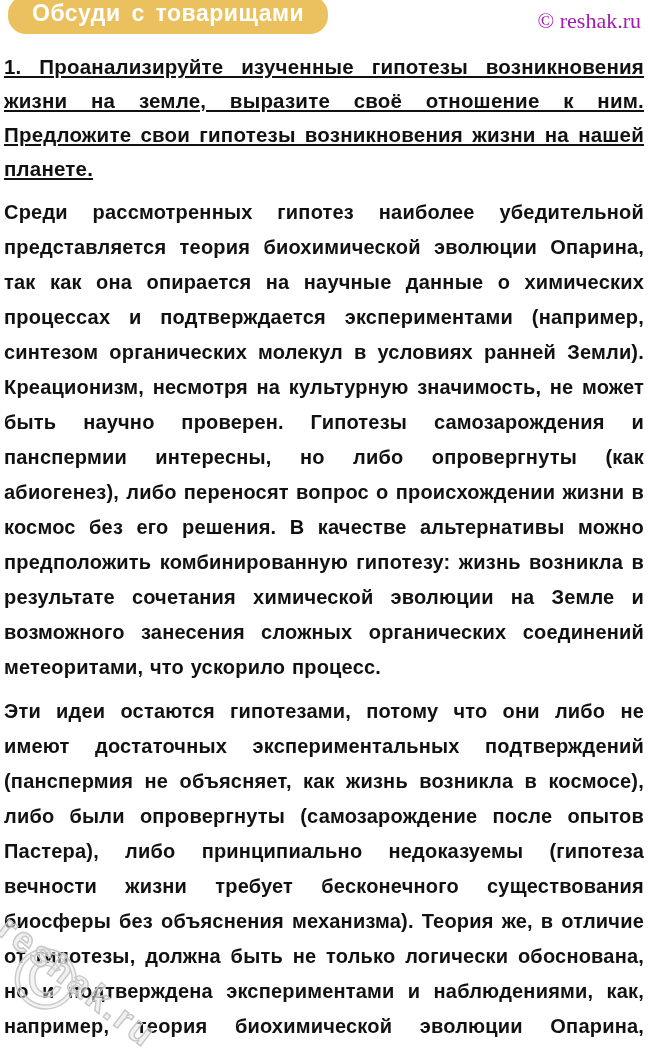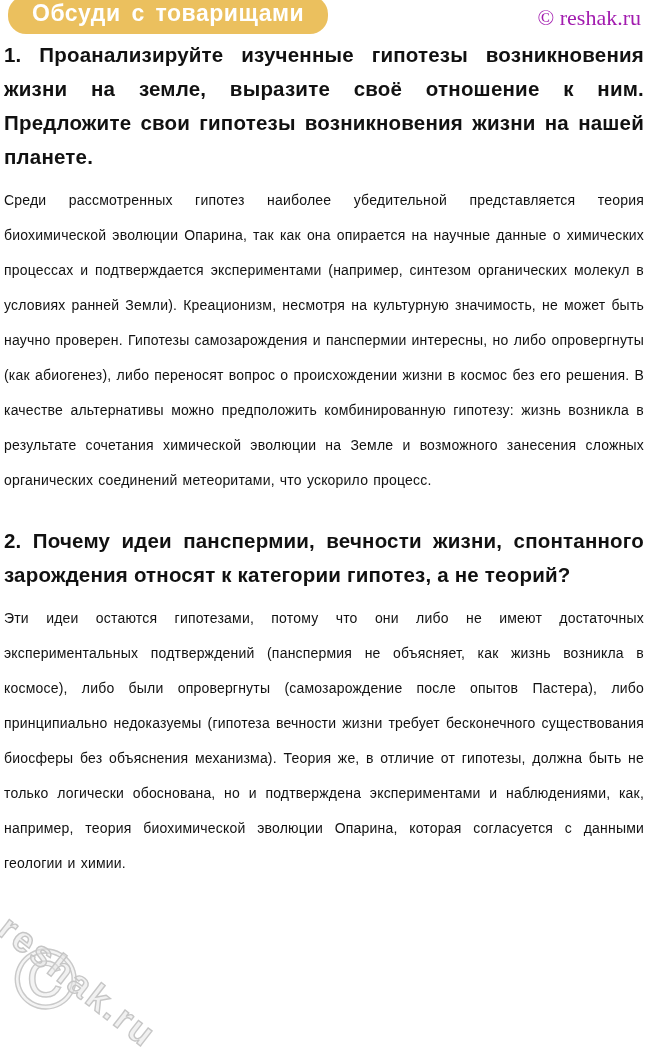--- a/index.html
+++ b/index.html
@@ -12,21 +12,21 @@
     position: relative;
     overflow: hidden;
     font-family: "Liberation Sans", sans-serif;
     color: #111111;
   }
   .page { position: relative; width: 649px; height: 1051px; }
 
   .header {
     display: flex;
     justify-content: space-between;
-    align-items: center;
+    align-items: flex-end;
     padding: 0 8px 0 8px;
   }
   .badge {
     background: #EBC05E;
     color: #ffffff;
     font-weight: 700;
     font-size: 23px;
     line-height: 1;
     padding: 6px 24px 9px 24px;
     border-radius: 18px;
@@ -44,26 +44,27 @@
   }
 
   .content {
     padding: 0 5px 0 4px;
   }
   p.q {
     font-weight: 700;
     font-size: 20.5px;
     line-height: 34px;
     text-align: justify;
-    margin: 4px 0 0 0;
+    margin: 16px 0 0 0;
     letter-spacing: 0.2px;
+    text-decoration: underline;
   }
   p.a {
-    font-weight: 400;
-    font-size: 14px;
+    font-weight: 700;
+    font-size: 20px;
     line-height: 35px;
     text-align: justify;
     margin: 9px 0 0 0;
     letter-spacing: 0.2px;
     word-spacing: 1px;
   }
   p.q2 { margin-top: 26px; }
 
   .watermark {
     position: absolute;
@@ -104,21 +105,20 @@
     <div class="badge">Обсуди с товарищами</div>
     <div class="copyright">© reshak.ru</div>
   </div>
 
   <div class="content">
 
     <p class="q">1. Проанализируйте изученные гипотезы возникновения жизни на земле, выразите своё отношение к ним. Предложите свои гипотезы возникновения жизни на нашей планете.</p>
 
     <p class="a">Среди рассмотренных гипотез наиболее убедительной представляется теория биохимической эволюции Опарина, так как она опирается на научные данные о химических процессах и подтверждается экспериментами (например, синтезом органических молекул в условиях ранней Земли). Креационизм, несмотря на культурную значимость, не может быть научно проверен. Гипотезы самозарождения и панспермии интересны, но либо опровергнуты (как абиогенез), либо переносят вопрос о происхождении жизни в космос без его решения. В качестве альтернативы можно предположить комбинированную гипотезу: жизнь возникла в результате сочетания химической эволюции на Земле и возможного занесения сложных органических соединений метеоритами, что ускорило процесс.</p>
 
-    <p class="q q2">2. Почему идеи панспермии, вечности жизни, спонтанного зарождения относят к категории гипотез, а не теорий?</p>
 
     <p class="a">Эти идеи остаются гипотезами, потому что они либо не имеют достаточных экспериментальных подтверждений (панспермия не объясняет, как жизнь возникла в космосе), либо были опровергнуты (самозарождение после опытов Пастера), либо принципиально недоказуемы (гипотеза вечности жизни требует бесконечного существования биосферы без объяснения механизма). Теория же, в отличие от гипотезы, должна быть не только логически обоснована, но и подтверждена экспериментами и наблюдениями, как, например, теория биохимической эволюции Опарина, которая согласуется с данными геологии и химии.</p>
 
   </div>
 
   <div class="watermark">
     <span class="wm-copy">©</span>
     <span class="wm-text">reshak.ru</span>
   </div>
 

